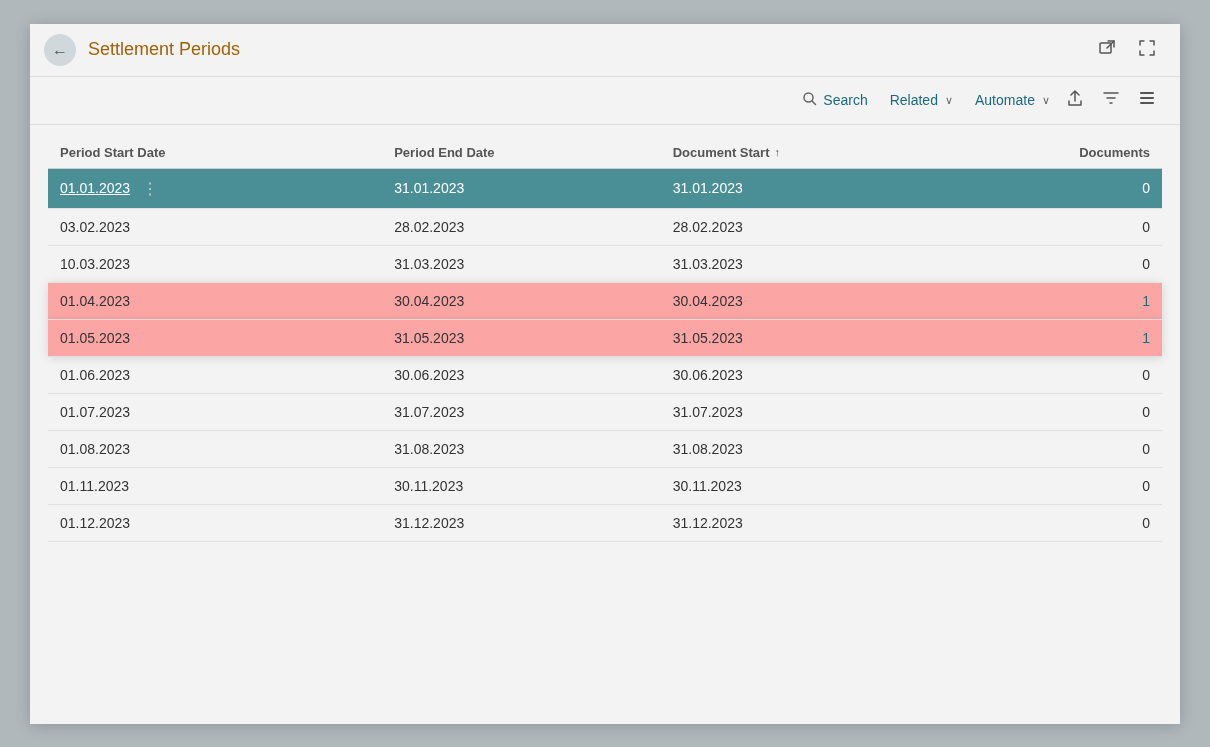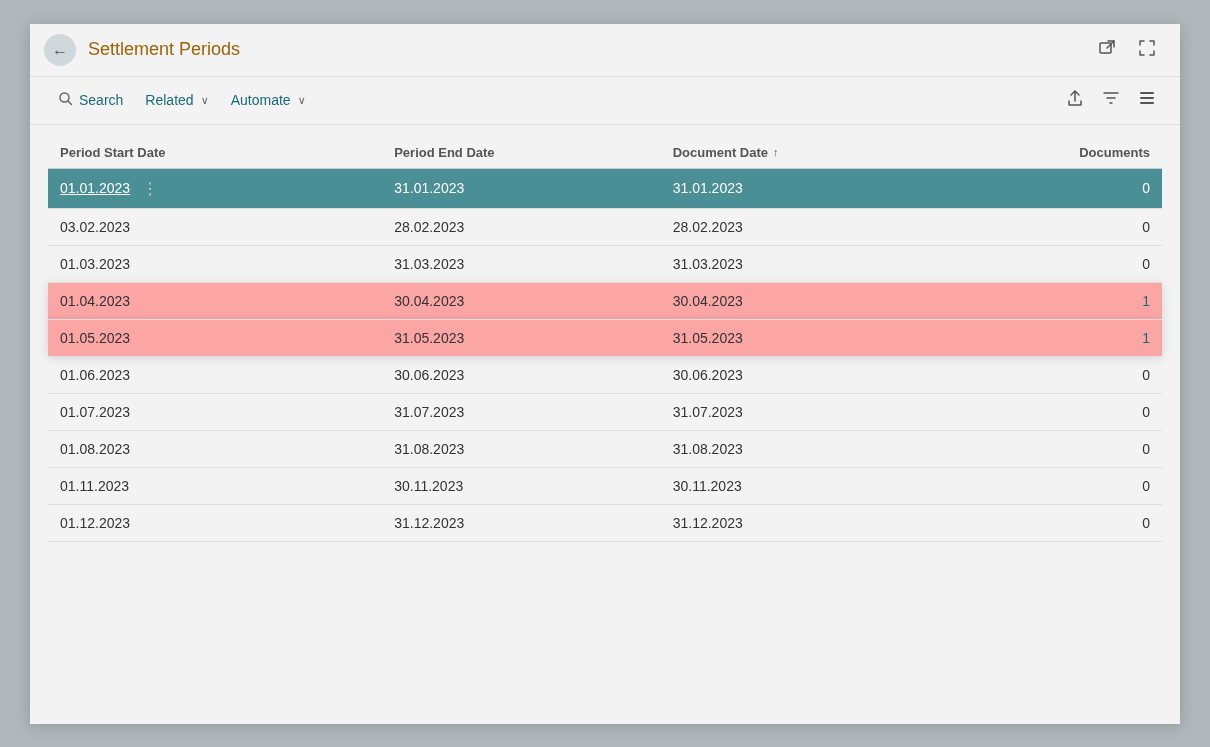--- a/index.html
+++ b/index.html
@@ -66,21 +66,21 @@
       cursor: pointer;
       color: #555;
       font-size: 16px;
       padding: 4px 6px;
       display: flex;
       align-items: center;
     }
     .toolbar {
       display: flex;
       align-items: center;
-      justify-content: space-between;
+      justify-content: flex-end;
       padding: 8px 18px;
       border-bottom: 1px solid #ddd;
       background: #f3f3f3;
     }
     .toolbar-left {
       display: flex;
       align-items: center;
       gap: 2px;
     }
     .toolbar-btn {
@@ -266,21 +266,21 @@
               <span>Period Start Date</span>
             </div>
           </th>
           <th style="width:25%">
             <div class="th-inner">
               <span>Period End Date</span>
             </div>
           </th>
           <th style="width:30%">
             <div class="th-inner">
-              <span>Document Date</span>
+              <span>Document Start</span>
               <span class="sort-arrow">↑</span>
             </div>
           </th>
           <th class="right-align" style="width:15%">
             <div class="th-inner" style="justify-content:flex-end">
               <span>Documents</span>
             </div>
           </th>
         </tr>
       </thead>
@@ -296,21 +296,21 @@
             <td>31.01.2023</td>
             <td class="right-align">0</td>
           </tr>
           <tr>
             <td><span>03.02.2023</span></td>
             <td>28.02.2023</td>
             <td>28.02.2023</td>
             <td class="right-align">0</td>
           </tr>
           <tr>
-            <td><span>01.03.2023</span></td>
+            <td><span>10.03.2023</span></td>
             <td>31.03.2023</td>
             <td>31.03.2023</td>
             <td class="right-align">0</td>
           </tr>
           <tr class="highlighted">
             <td><span style="color:#333;">01.04.2023</span></td>
             <td>30.04.2023</td>
             <td>30.04.2023</td>
             <td class="right-align" style="color: rgb(26, 107, 122); font-weight: 500;">1</td>
           </tr>

